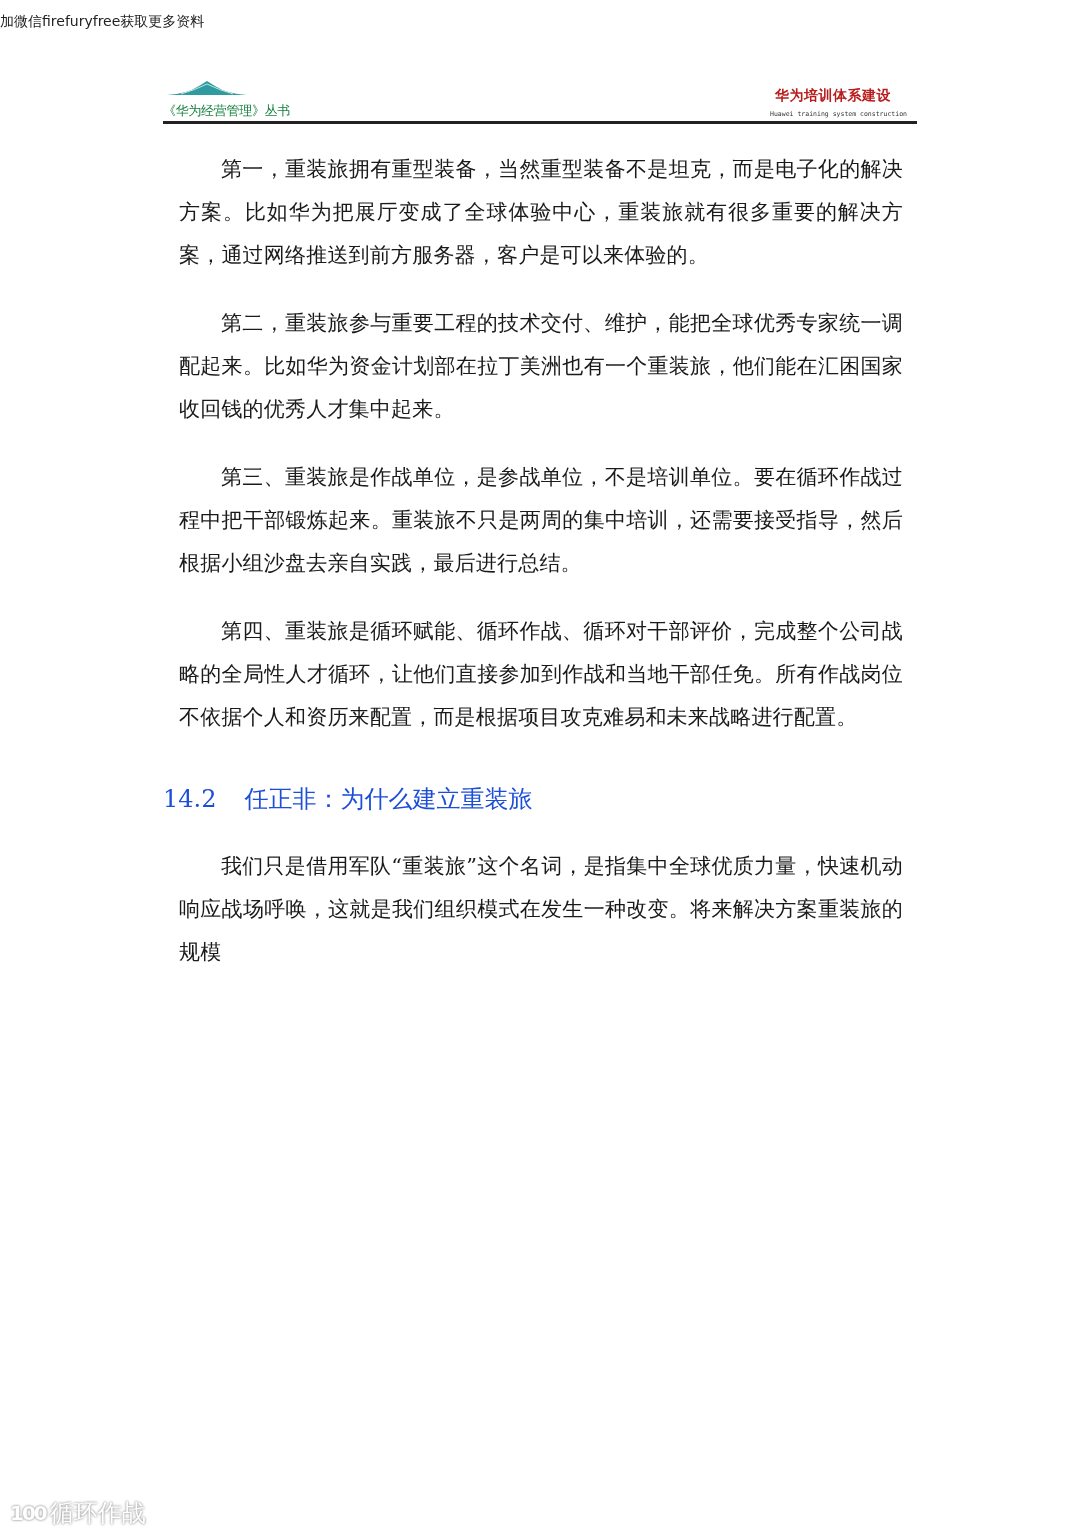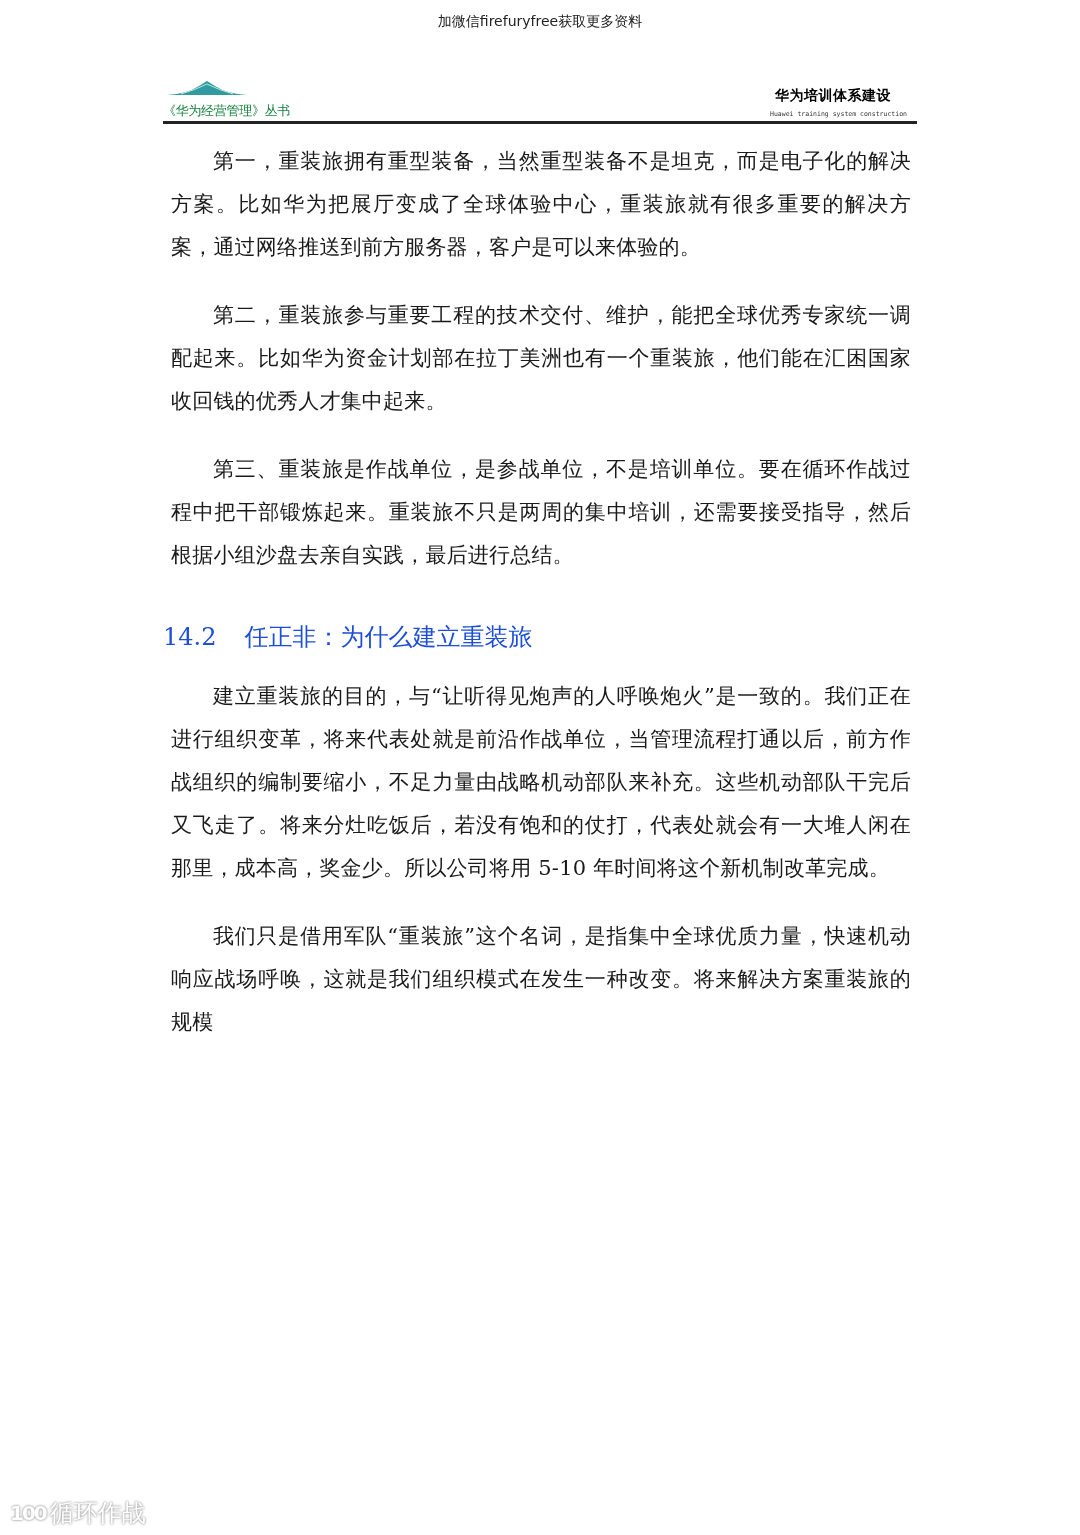--- a/index.html
+++ b/index.html
@@ -13,21 +13,20 @@
       position: relative;
       overflow: hidden;
       font-family: "DejaVu Serif", "Liberation Serif", serif;
       color: #1a1a1a;
     }
     .watermark-top {
       position: absolute;
       top: 13px;
       left: 0;
       width: 1080px;
-      text-align: center;
       font-family: "DejaVu Sans", "Liberation Sans", sans-serif;
       font-size: 14px;
       color: #222;
     }
     .header {
       position: absolute;
       top: 76px;
       left: 163px;
       width: 754px;
       height: 50px;
@@ -48,21 +47,21 @@
       color: #15803d;
       letter-spacing: -0.3px;
     }
     .header-right-title {
       position: absolute;
       right: 26px;
       top: 11px;
       font-family: "DejaVu Sans", "Liberation Sans", sans-serif;
       font-size: 14px;
       font-weight: bold;
-      color: #000000;
+      color: #b91c1c;
       letter-spacing: 0.5px;
     }
     .header-right-sub {
       position: absolute;
       right: 10px;
       top: 34px;
       font-family: "DejaVu Sans Mono", "Liberation Mono", monospace;
       font-size: 6.5px;
       color: #333;
       text-align: right;
@@ -75,21 +74,21 @@
       height: 3px;
       background: #222;
     }
     .content {
       position: absolute;
       top: 132px;
       left: 163px;
       width: 756px;
     }
     .para {
-      margin: 8px;
+      margin: 16px;
       font-size: 21px;
       line-height: 43px;
       text-indent: 42px;
       text-align: justify;
       letter-spacing: 0.2px;
       color: #1a1a1a;
     }
     .para + .para { margin-top: 25px; }
     .h2 {
       margin: 30px 0 0 0;
@@ -141,26 +140,26 @@
   <div class="header-left-title">《华为经营管理》丛书</div>
   <div class="header-right-title">华为培训体系建设</div>
   <div class="header-right-sub">Huawei training system construction</div>
   <div class="header-rule"></div>
 </div>
 
 <div class="content">
   <p class="para">第一，重装旅拥有重型装备，当然重型装备不是坦克，而是电子化的解决方案。比如华为把展厅变成了全球体验中心，重装旅就有很多重要的解决方案，通过网络推送到前方服务器，客户是可以来体验的。</p>
   <p class="para">第二，重装旅参与重要工程的技术交付、维护，能把全球优秀专家统一调配起来。比如华为资金计划部在拉丁美洲也有一个重装旅，他们能在汇困国家收回钱的优秀人才集中起来。</p>
   <p class="para">第三、重装旅是作战单位，是参战单位，不是培训单位。要在循环作战过程中把干部锻炼起来。重装旅不只是两周的集中培训，还需要接受指导，然后根据小组沙盘去亲自实践，最后进行总结。</p>
+  <p class="para">第四、重装旅是循环赋能、循环作战、循环对干部评价，完成整个公司战略的全局性人才循环，让他们直接参加到作战和当地干部任免。所有作战岗位不依据个人和资历来配置，而是根据项目攻克难易和未来战略进行配置。</p>
 
   <h2 class="h2">
     <span class="h-num">14.2</span><span>任正非：为什么建立重装旅</span>
   </h2>
 
 
-  <p class="para">建立重装旅的目的，与“让听得见炮声的人呼唤炮火”是一致的。我们正在进行组织变革，将来代表处就是前沿作战单位，当管理流程打通以后，前方作战组织的编制要缩小，不足力量由战略机动部队来补充。这些机动部队干完后又飞走了。将来分灶吃饭后，若没有饱和的仗打，代表处就会有一大堆人闲在那里，成本高，奖金少。所以公司将用 5-10 年时间将这个新机制改革完成。</p>
   <p class="para">我们只是借用军队“重装旅”这个名词，是指集中全球优质力量，快速机动响应战场呼唤，这就是我们组织模式在发生一种改变。将来解决方案重装旅的规模</p>
 </div>
 
 <div class="watermark-bottom">
   <span class="wm-logo">100</span>
   <span>循环作战</span>
 </div>
 
 </body></html>

